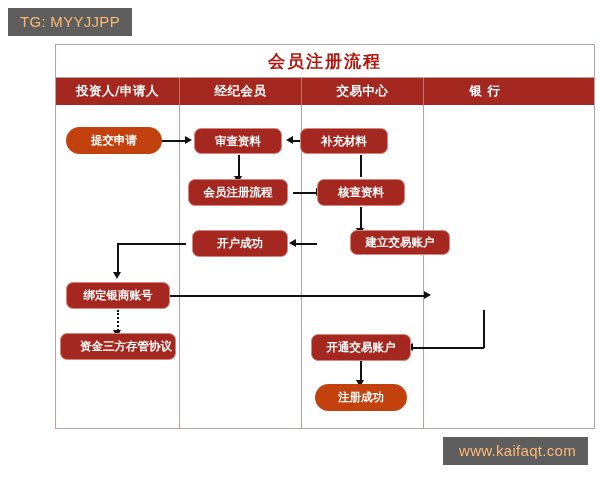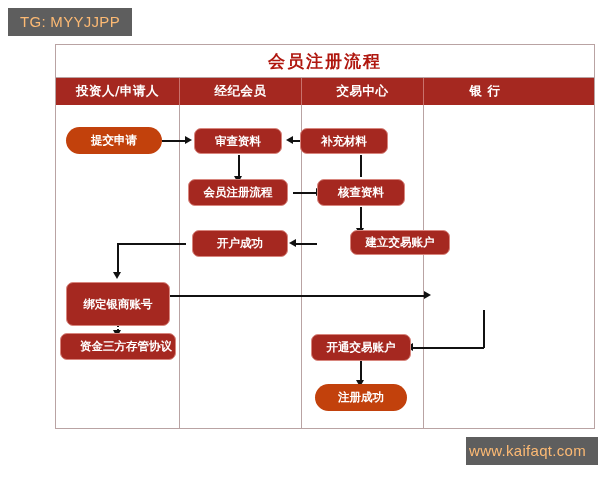--- a/index.html
+++ b/index.html
@@ -10,21 +10,21 @@
   }
   #stage{position:absolute;left:0;top:0;width:600px;height:480px;}
 
   
   .tag{
     position:absolute;background:#5e5e5e;color:#fdba74;
     font-family:"Liberation Sans","DejaVu Sans",sans-serif;
     letter-spacing:.3px;white-space:nowrap;
   }
   #tg-tag{left:8px;top:8px;padding:5px 12px 6px 12px;font-size:15px;}
-  #site-tag{left:466px;top:437px;padding:5px 12px 6px 3px;font-size:15px;}
+  #site-tag{left:443px;top:437px;padding:5px 12px 6px 16px;font-size:15px;}
 
   
   #table{
     position:absolute;left:55px;top:44px;width:540px;height:385px;
     border:1px solid #b9a3a3;box-sizing:border-box;background:#fff;
   }
   #title-band{
     position:absolute;left:0;top:0;width:100%;height:33px;
     display:flex;align-items:center;justify-content:center;
     box-sizing:border-box;border-bottom:1px solid #b9a3a3;
@@ -166,21 +166,21 @@
   </div>
 
   <div class="node rect" style="left:192px;top:230px;width:96px;height:27px;">
     <span>开户成功</span>
   </div>
 
   <div class="node rect" style="left:311px;top:230px;width:100px;height:25px;margin-left:39px;">
     <span>建立交易账户</span>
   </div>
 
-  <div class="node rect" style="left:66px;top:282px;width:104px;height:44px;">
+  <div class="node rect" style="left:66px;top:282px;width:104px;height:27px;">
     <span>绑定银商账号</span>
   </div>
 
 
   <div class="node rect" style="left:60px;top:333px;width:116px;height:27px;padding-left:16px;">
     <span>资金三方存管协议</span>
   </div>
 
   <div class="node rect" style="left:311px;top:334px;width:100px;height:27px;">
     <span>开通交易账户</span>

